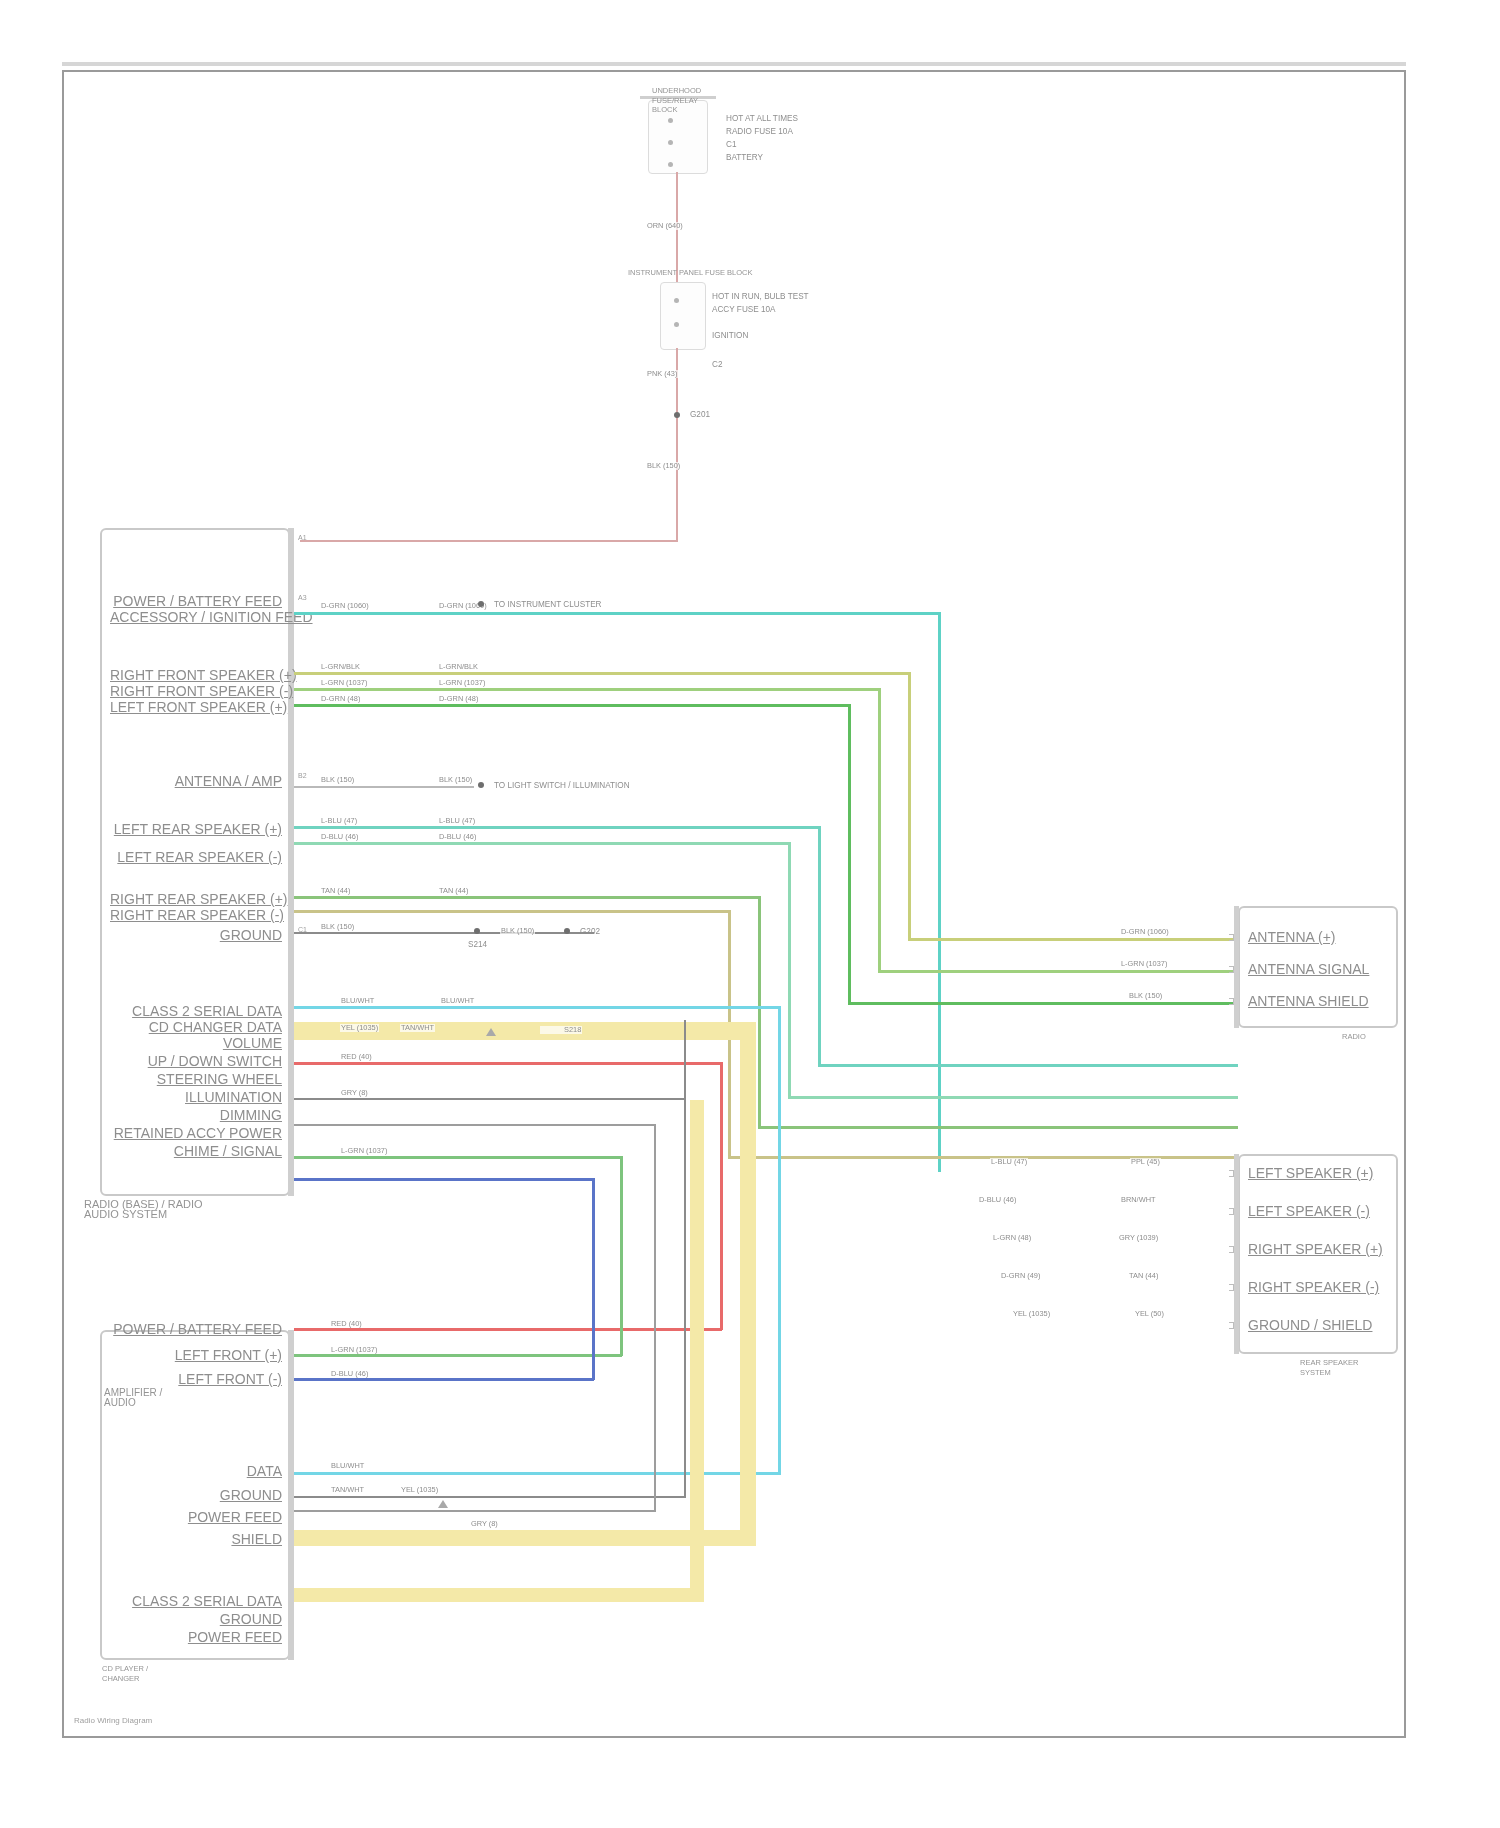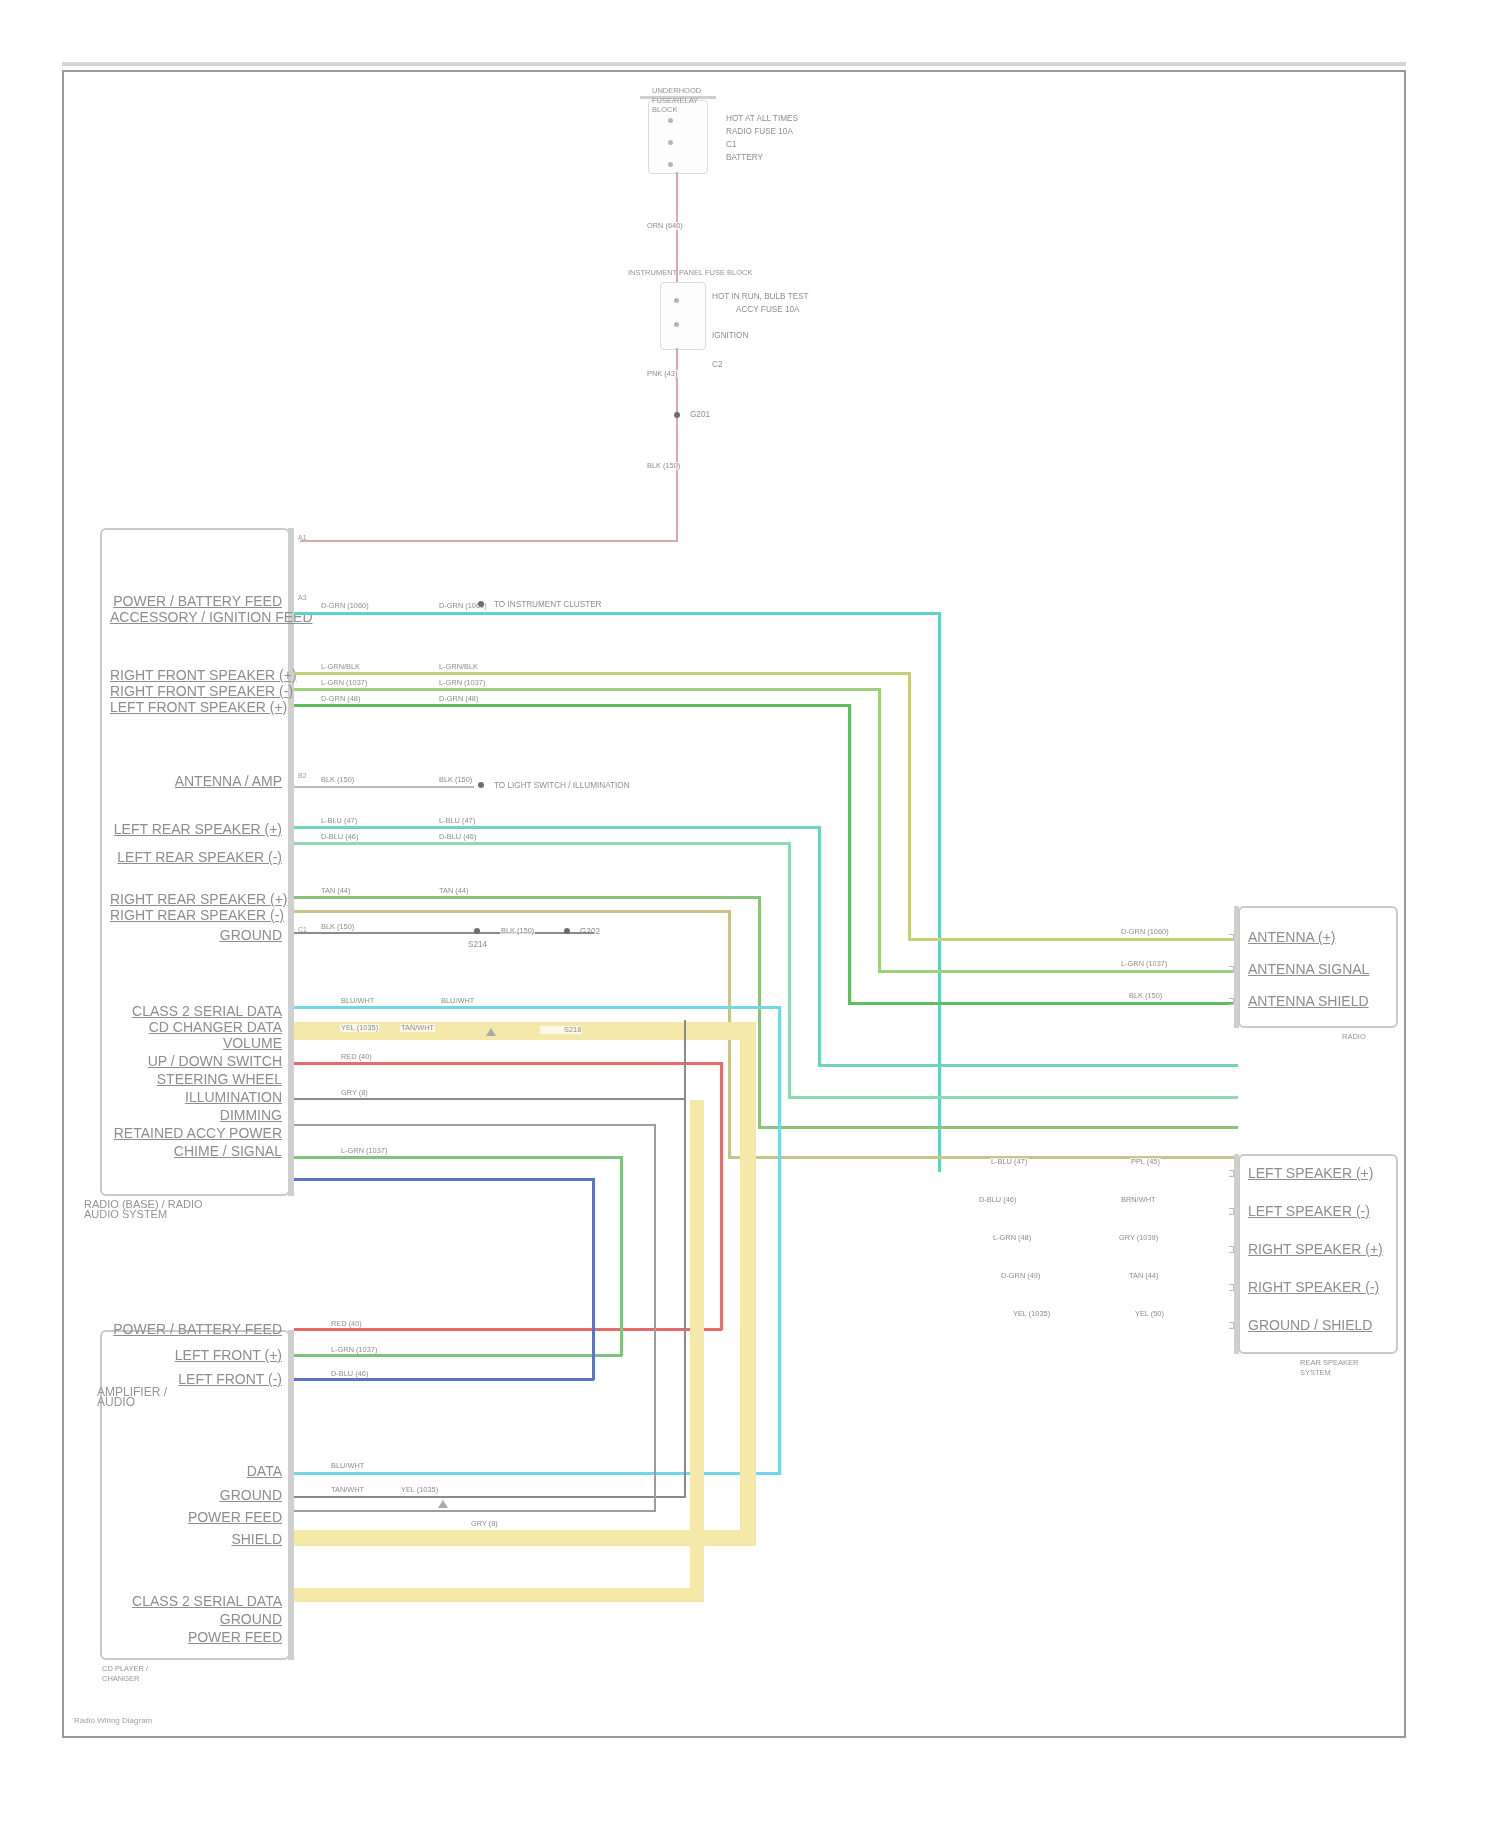--- a/index.html
+++ b/index.html
@@ -51,21 +51,21 @@
 BLOCK</div>
 
   <div class="wire" style="left:676px;top:172px;width:2px;height:110px;background:#d9a8a8;"></div>
   <div class="wlabel" style="left:646px;top:222px;">ORN (640)</div>
 
   <div class="fuseblk" style="left:660px;top:282px;width:44px;height:66px;"></div>
   <div class="fusedot" style="left:674px;top:298px;"></div>
   <div class="fusedot" style="left:674px;top:322px;"></div>
 
   <div class="note" style="left:712px;top:292px;">HOT IN RUN, BULB TEST</div>
-  <div class="note" style="left:736px;top:305px;text-align:center;">ACCY FUSE 10A</div>
+  <div class="note" style="left:712px;top:305px;text-align:center;">ACCY FUSE 10A</div>
   <div class="note" style="left:712px;top:318px;margin-top:42px;">C2</div>
   <div class="note" style="left:712px;top:331px;">IGNITION</div>
   <div class="note2" style="left:628px;top:268px;font-size:7.5px;">INSTRUMENT PANEL FUSE BLOCK</div>
 
   <div class="wire" style="left:676px;top:348px;width:2px;height:194px;background:#d9a8a8;"></div>
   <div class="wlabel" style="left:646px;top:370px;">PNK (43)</div>
   <div class="splice" style="left:674px;top:412px;"></div>
   <div class="note" style="left:690px;top:410px;">G201</div>
   <div class="wlabel" style="left:646px;top:462px;">BLK (150)</div>
 
@@ -247,21 +247,21 @@
   <div class="wlabel" style="left:1128px;top:1272px;">TAN (44)</div>
   <div class="wlabel" style="left:1012px;top:1310px;">YEL (1035)</div>
   <div class="wlabel" style="left:1134px;top:1310px;">YEL (50)</div>
 
   <div class="box" style="left:100px;top:1330px;width:190px;height:330px;"></div>
   <div class="rail" style="left:288px;top:1330px;width:6px;height:330px;"></div>
 
   <div class="pinlbl" style="left:110px;top:1324px;width:172px;">POWER / BATTERY FEED</div>
   <div class="pinlbl" style="left:110px;top:1350px;width:172px;">LEFT FRONT (+)</div>
   <div class="pinlbl" style="left:110px;top:1374px;width:172px;">LEFT FRONT (-)</div>
-  <div class="note2" style="left:97px;top:1388px;font-size:12px;">AMPLIFIER /
+  <div class="note2" style="left:104px;top:1388px;font-size:10px;">AMPLIFIER /
 AUDIO</div>
 
   <div class="pinlbl" style="left:110px;top:1466px;width:172px;">DATA</div>
   <div class="pinlbl" style="left:110px;top:1490px;width:172px;">GROUND</div>
   <div class="pinlbl" style="left:110px;top:1512px;width:172px;">POWER FEED</div>
   <div class="pinlbl" style="left:110px;top:1534px;width:172px;">SHIELD</div>
 
   <div class="pinlbl" style="left:110px;top:1596px;width:172px;">CLASS 2 SERIAL DATA</div>
   <div class="pinlbl" style="left:110px;top:1614px;width:172px;">GROUND</div>
   <div class="pinlbl" style="left:110px;top:1632px;width:172px;">POWER FEED</div>

